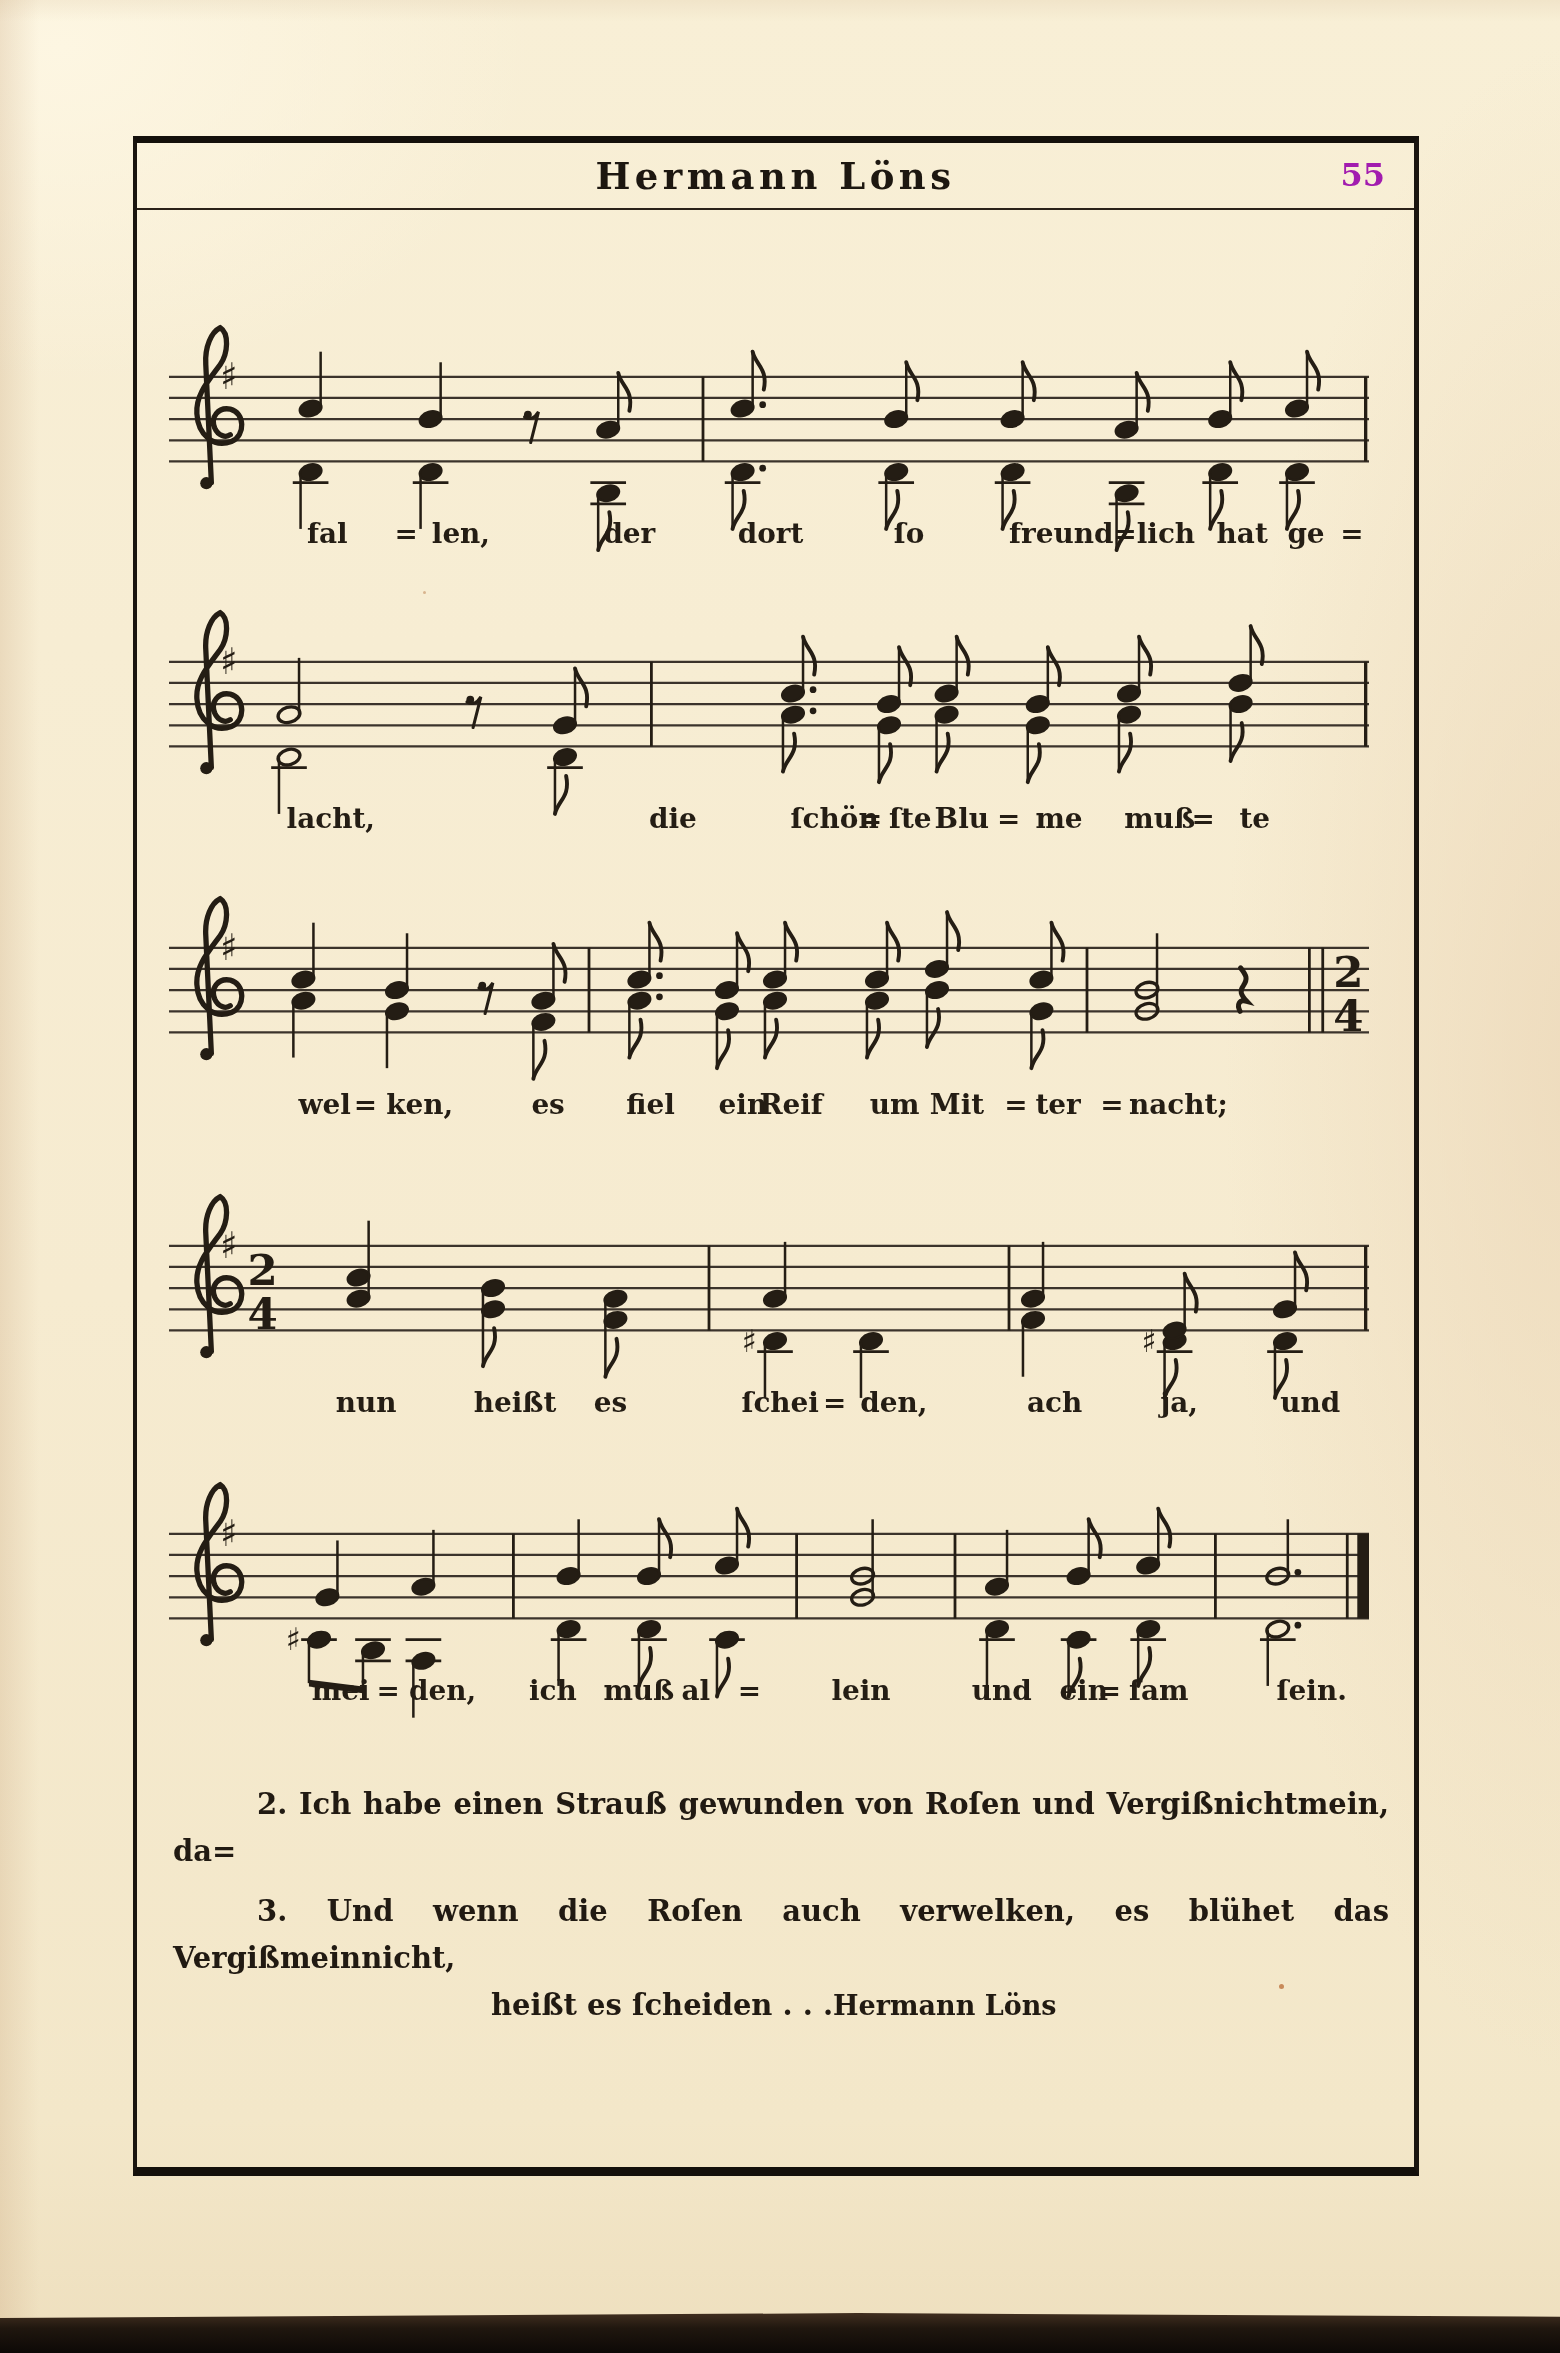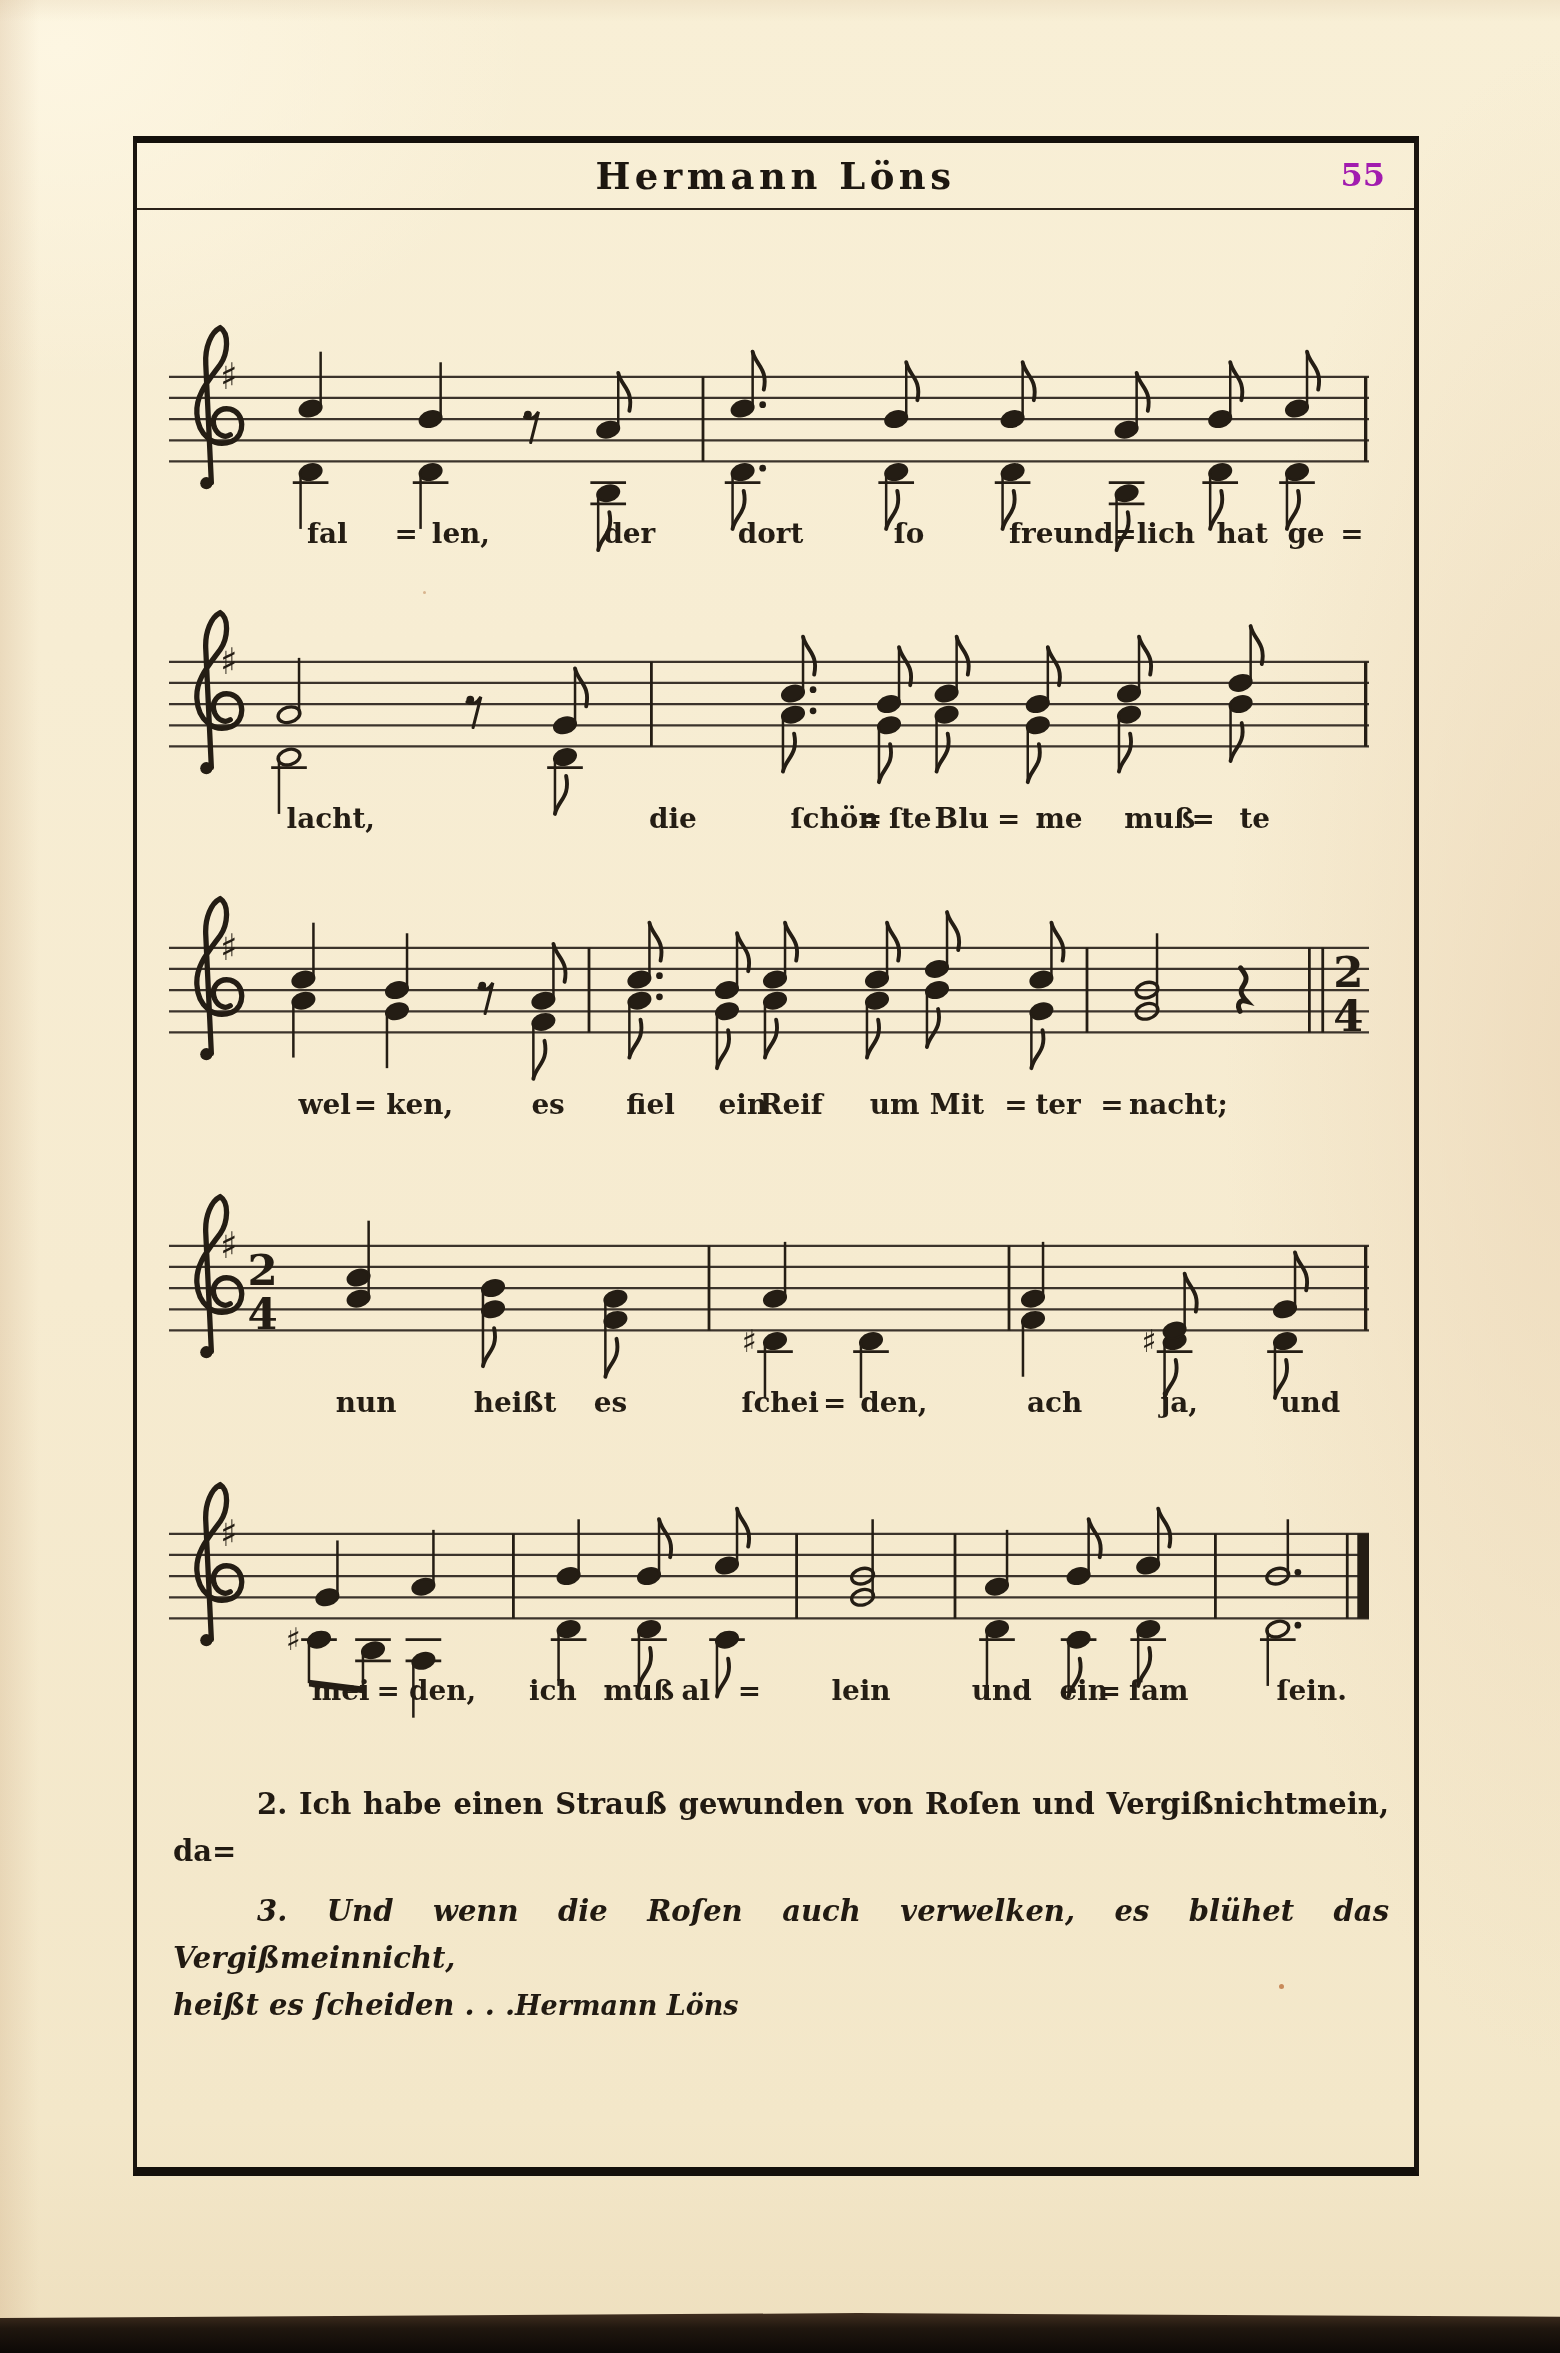--- a/index.html
+++ b/index.html
@@ -27,22 +27,22 @@
   .title{position:absolute;left:0;right:0;top:11px;text-align:center;
     font-weight:700;font-size:37px;letter-spacing:4.5px;color:#1d1710;}
   .pageno{position:absolute;right:29px;top:13.4px;font-weight:700;font-size:32px;color:#a21caf;}
   .staffwrap{position:absolute;left:169px;width:1200px;height:279px;}
   .staffwrap svg{display:block;width:100%;height:100%;}
   .verses{position:absolute;left:173px;width:1216px;top:1781px;
     font-weight:700;font-size:29px;line-height:47px;color:#211a12;}
   .vline{white-space:normal;}
   .vline.just{text-align:justify;text-align-last:justify;}
   .indent{text-indent:84px;}
-  .verse+.verse{margin-top:13.4px;font-style:italic;}
-  .lastline{display:flex;justify-content:flex-start;align-items:baseline;}
+  .verse+.verse{margin-top:13.4px;}
+  .lastline{display:flex;justify-content:center;align-items:baseline;}
   .attr{font-size:27px;padding-right:14.5px;}
   .bottom-band{
     position:absolute;left:0;right:0;bottom:0;height:62px;
     background:linear-gradient(180deg,#7a5c40 0%, #4a3524 28%, #20170f 58%, #0c0806 100%);
     clip-path:polygon(0 42%, 55% 34%, 100% 40%, 100% 100%, 0 100%);
   }
   .speck{position:absolute;border-radius:50%;}
 </style>
 </head>
 <body>

